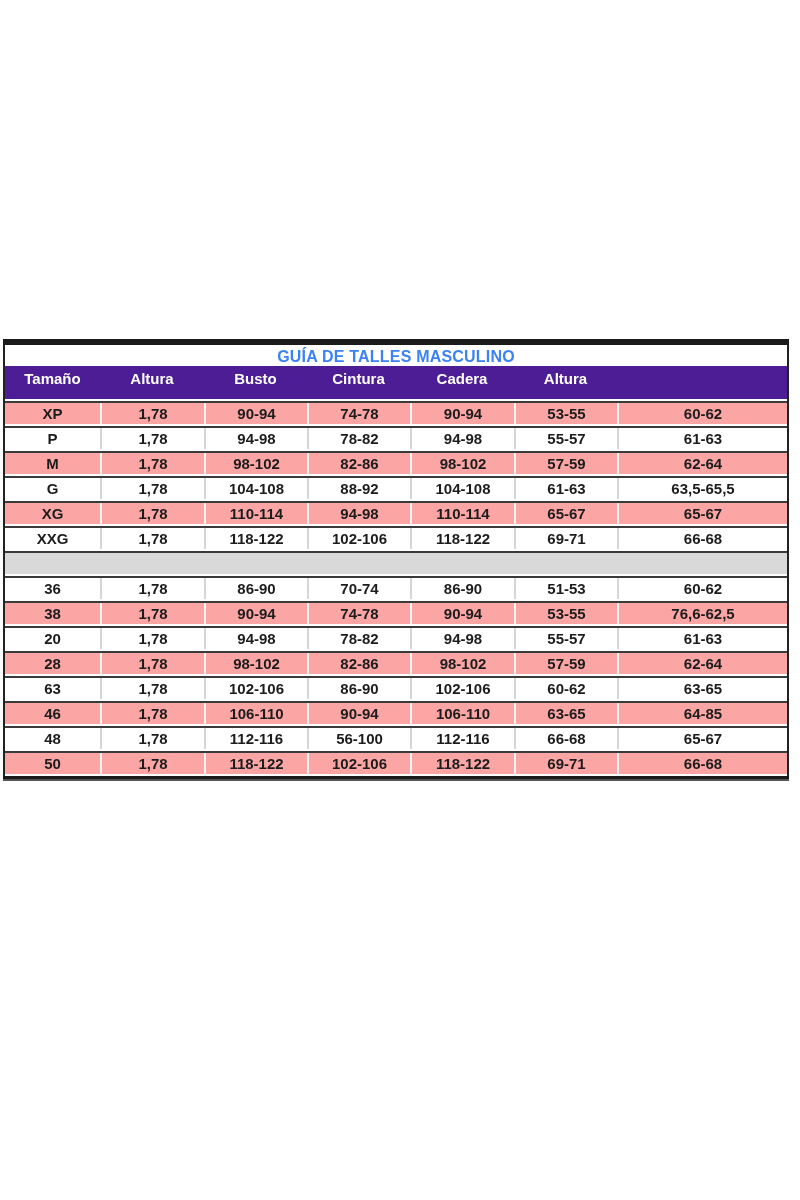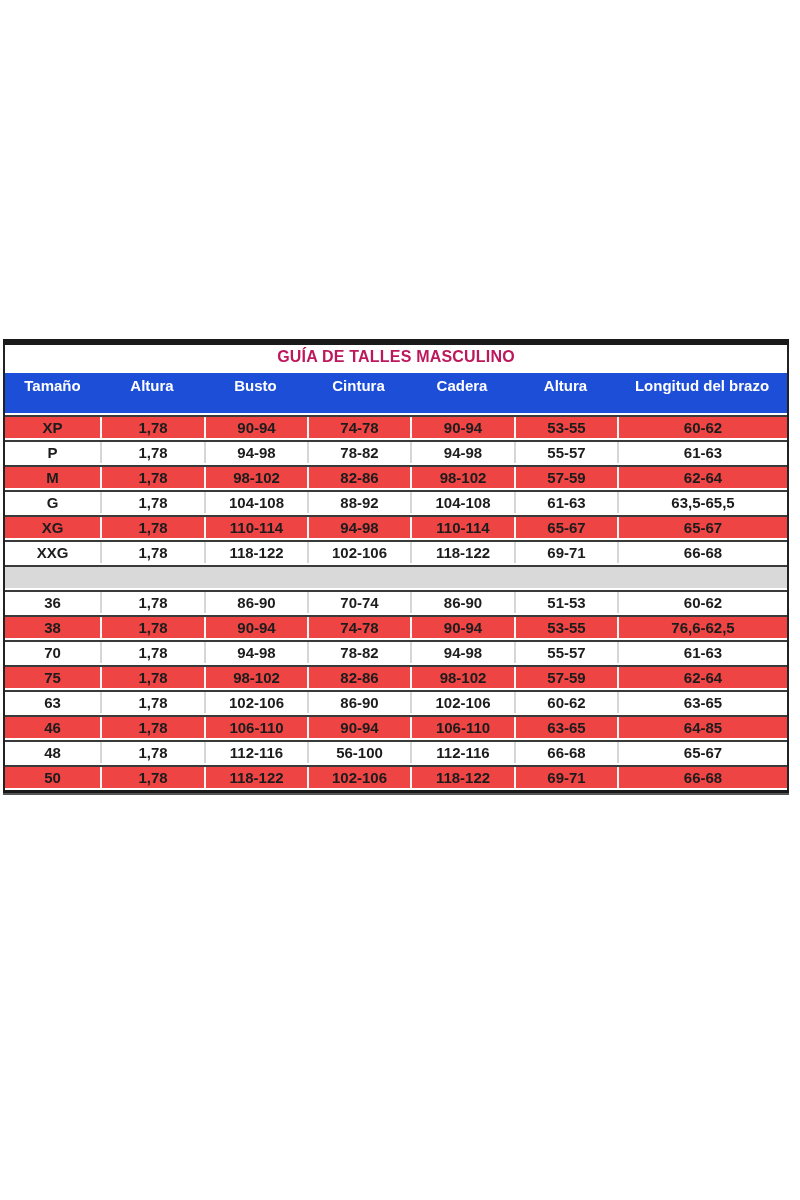--- a/index.html
+++ b/index.html
@@ -23,34 +23,34 @@
     border-left: 2px solid #222222;
     border-right: 2px solid #222222;
     box-sizing: border-box;
   }
   .top-border {
     height: 6px;
     background: #1a1a1a;
     margin: 0 -2px;
   }
   .title-row {
-    height: 28px;
+    height: 21px;
     line-height: 24px;
     background: #ffffff;
     text-align: center;
     font-size: 16px;
     font-weight: 700;
-    color: #be185d;
+    color: #3b82f6;
     letter-spacing: 0.2px;
   }
   .header-row {
     display: grid;
     grid-template-columns: 95px 104px 103px 103px 104px 103px 1fr;
-    height: 40px;
-    background: #1d4ed8;
+    height: 33px;
+    background: #4c1d95;
   }
   .header-row span {
     color: #ffffff;
     font-size: 15px;
     font-weight: 700;
     text-align: center;
     line-height: 26px;
     white-space: nowrap;
     overflow: hidden;
   }
@@ -62,21 +62,21 @@
     margin-top: 2px;
   }
   .row span {
     font-size: 15px;
     font-weight: 700;
     color: #1c1c1c;
     text-align: center;
     line-height: 21px;
     white-space: nowrap;
   }
-  .row.gray  { background: #ef4444; }
+  .row.gray  { background: #fca5a5; }
   .row.white { background: #ffffff; }
   .row.gray  span + span { border-left: 2px solid #f4f4f4; }
   .row.white span + span { border-left: 2px solid #d6d6d6; }
   .row.separator { background: #d9d9d9; }
   .row.separator span { border-left: none !important; grid-column: 1 / -1; }
   .bottom-border {
     margin-top: 2px;
     margin-left: -2px;
     margin-right: -2px;
     height: 3px;
@@ -91,21 +91,20 @@
   <div class="size-table">
     <div class="top-border"></div>
     <div class="title-row">GUÍA DE TALLES MASCULINO</div>
     <div class="header-row" id="header-row">
         <span>Tamaño</span>
         <span>Altura</span>
         <span>Busto</span>
         <span>Cintura</span>
         <span>Cadera</span>
         <span>Altura</span>
-        <span>Longitud del brazo</span>
       </div>
     <div id="table-body">
         <div class="row gray">
           <span>XP</span>
           <span>1,78</span>
           <span>90-94</span>
           <span>74-78</span>
           <span>90-94</span>
           <span>53-55</span>
           <span>60-62</span>
@@ -170,30 +169,30 @@
         <div class="row gray">
           <span>38</span>
           <span>1,78</span>
           <span>90-94</span>
           <span>74-78</span>
           <span>90-94</span>
           <span>53-55</span>
           <span>76,6-62,5</span>
         </div>
         <div class="row white">
-          <span>70</span>
+          <span>20</span>
           <span>1,78</span>
           <span>94-98</span>
           <span>78-82</span>
           <span>94-98</span>
           <span>55-57</span>
           <span>61-63</span>
         </div>
         <div class="row gray">
-          <span>75</span>
+          <span>28</span>
           <span>1,78</span>
           <span>98-102</span>
           <span>82-86</span>
           <span>98-102</span>
           <span>57-59</span>
           <span>62-64</span>
         </div>
         <div class="row white">
           <span>63</span>
           <span>1,78</span>

